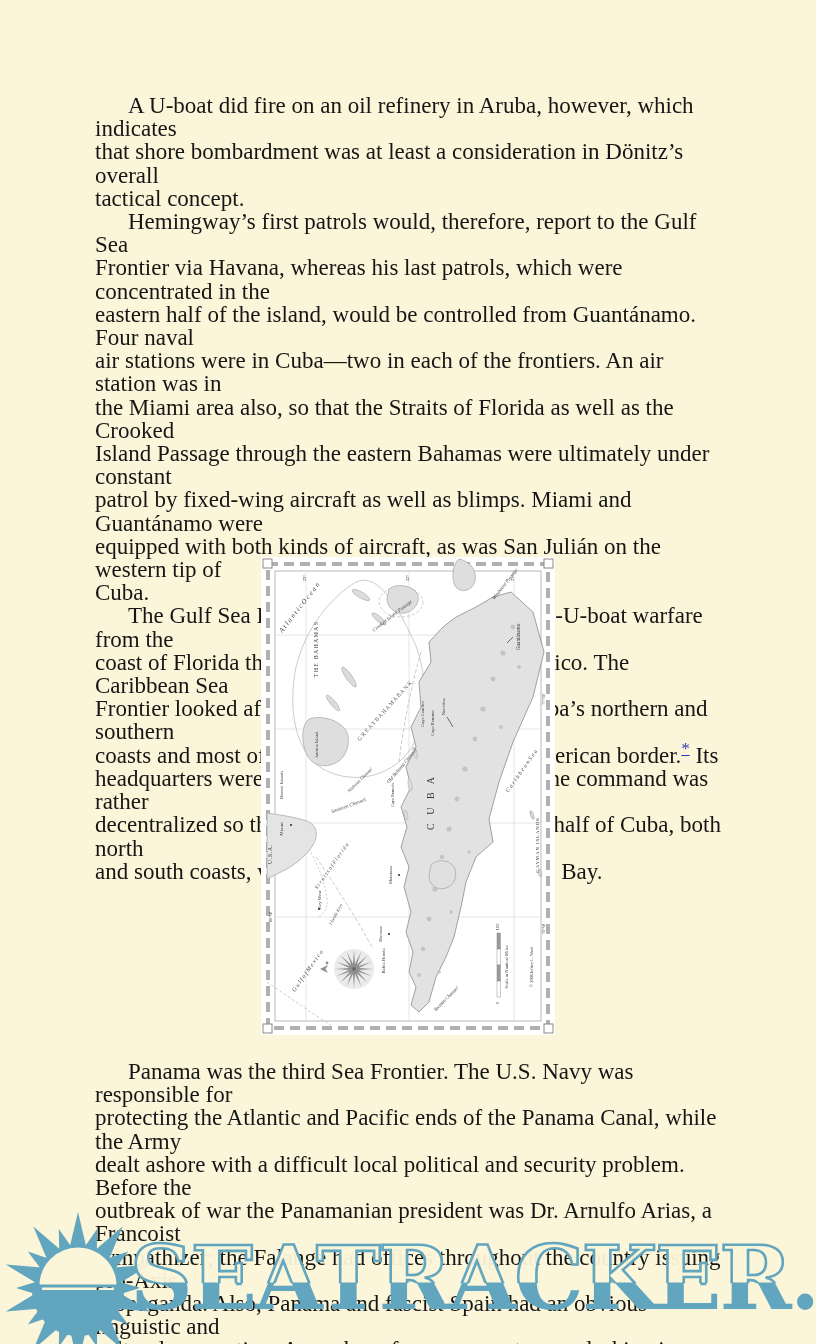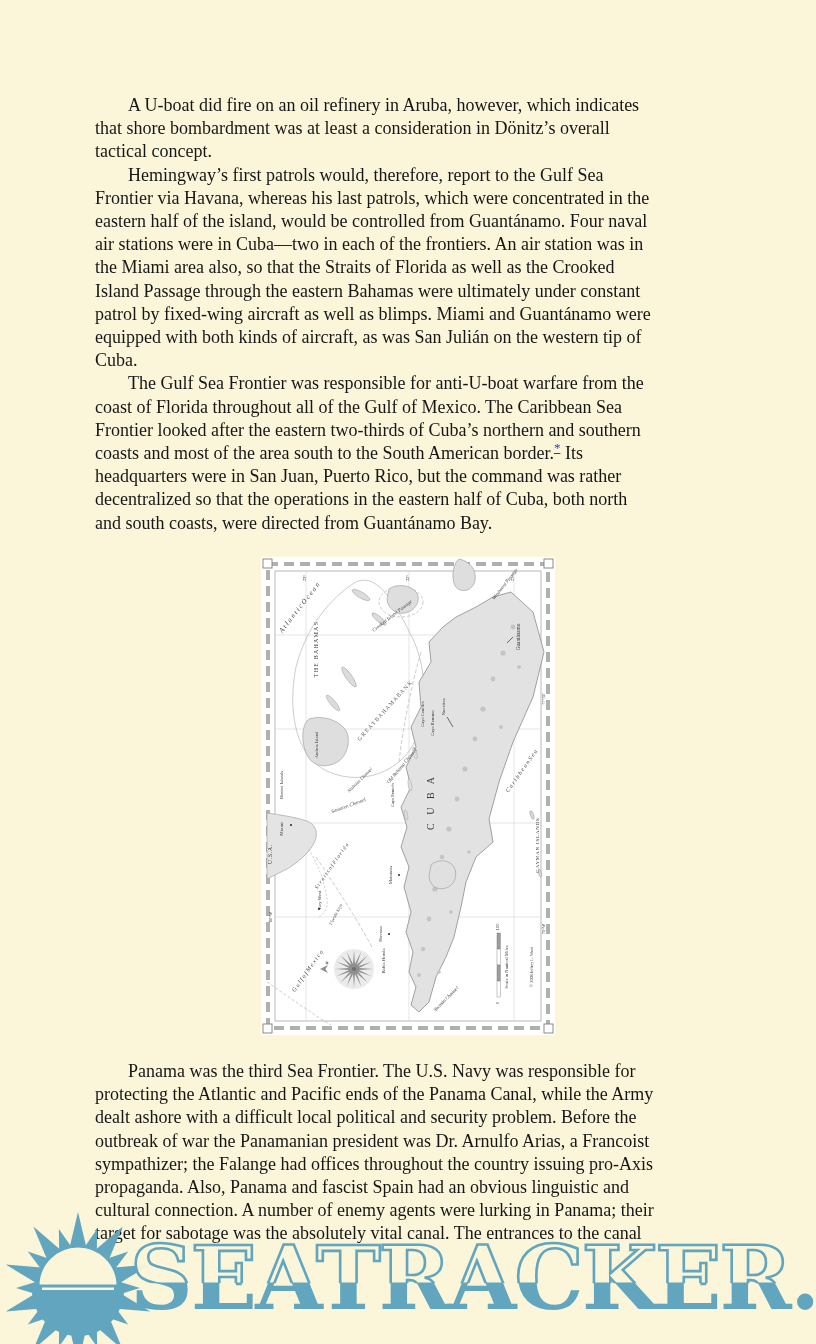--- a/index.html
+++ b/index.html
@@ -3,21 +3,21 @@
 <meta charset="utf-8">
 <style>
   html,body{margin:0;padding:0;}
   body{
     width:816px;height:1344px;position:relative;overflow:hidden;
     background:#fbf6d9;
     font-family:"Liberation Serif",serif;
   }
   .text-col{
     position:absolute;left:95px;width:630px;color:#161616;
-    font-size:18px;line-height:23.2px;
+    font-size:23px;line-height:23.2px;
   }
   #col-top{top:94px;}
   #col-bottom{top:1060px;}
   p.para{margin:0;white-space:pre-line;text-indent:33px;}
   sup.fnote{
     color:#2b3bb5;text-decoration:underline;font-size:0.72em;
     vertical-align:super;line-height:0;cursor:pointer;
   }
   .map-wrap{
     position:absolute;left:261px;top:557px;width:294px;height:478px;

